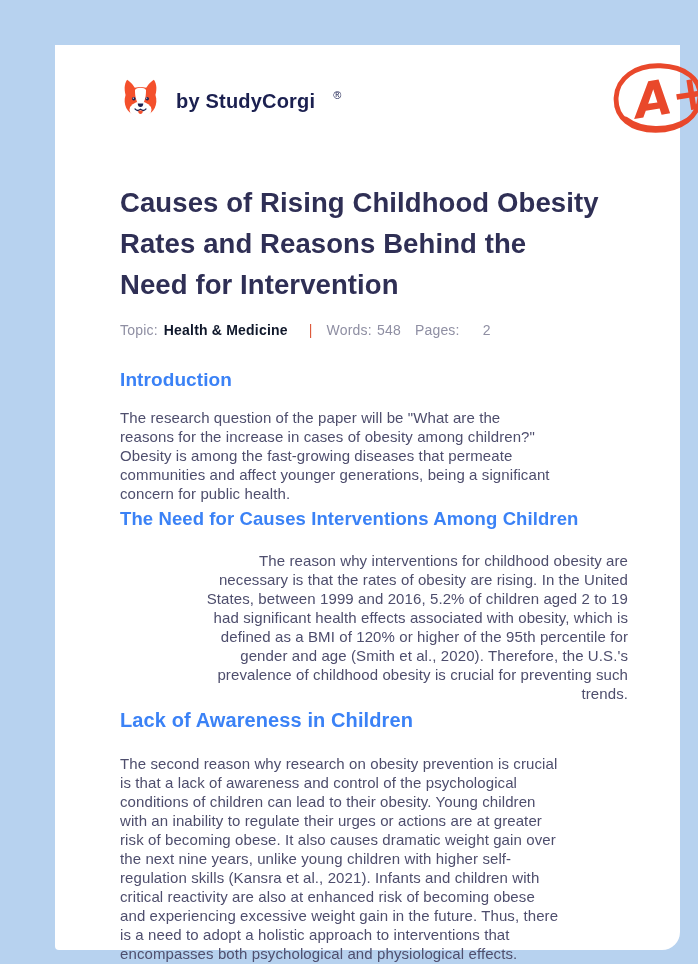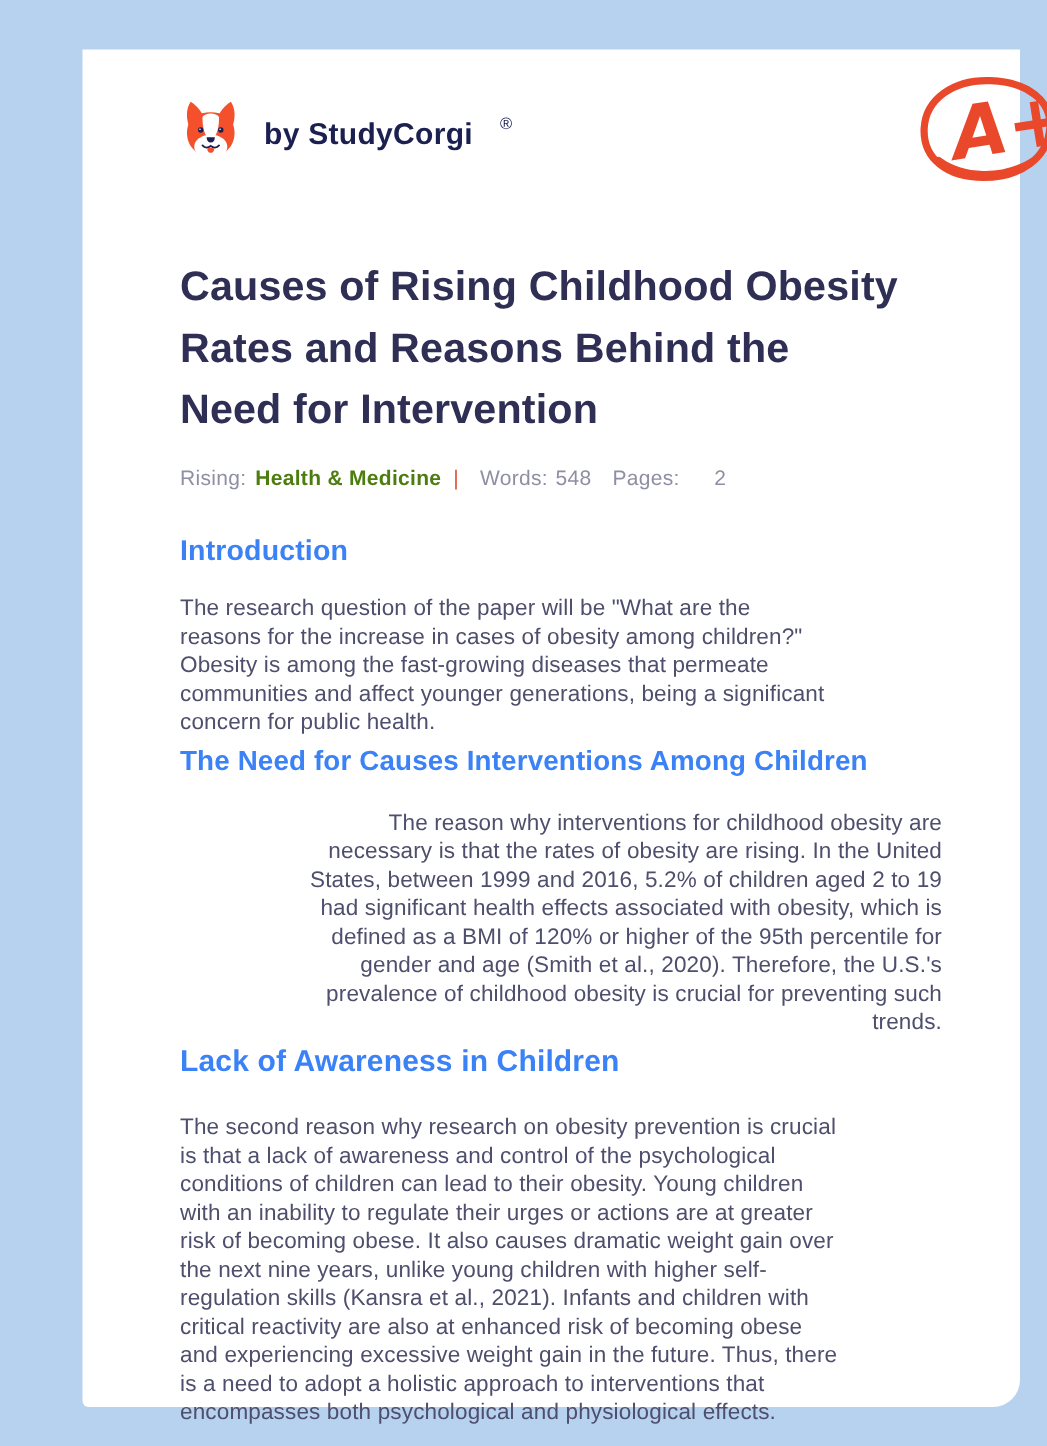--- a/index.html
+++ b/index.html
@@ -9,21 +9,21 @@
     -webkit-font-smoothing: antialiased;
   }
   .viewport {
     position: relative;
     width: 698px; height: 964px;
     background: #B7D2EF;
     overflow: hidden;
   }
   .card {
     position: absolute;
-    left: 55px; top: 33px;
+    left: 55px; top: 45px;
     width: 625px; height: 905px;
     background: #FFFFFF;
     border-radius: 0 0 18px 4px;
     box-sizing: border-box;
     padding: 32px 55px 0 65px;
   }
   
   .header-row { position: relative; height: 46px; }
   .logo { display: flex; align-items: center; gap: 15px; cursor: pointer; width: max-content; }
   .logo-text {
@@ -42,21 +42,21 @@
     margin: 59px 0 0;
     font-size: 27.5px; line-height: 41px; font-weight: 700;
     color: #2F2F55; white-space: pre-line; letter-spacing: 0.1px;
   }
   .meta {
     margin-top: 17px;
     display: flex; align-items: center;
     font-size: 14px; color: #8F8FA3; letter-spacing: 0.2px;
   }
   .m-topic-label { margin-right: 6px; }
-  .m-topic-value { color: #4d7c0f; font-weight: 700; margin-right: 8px; text-decoration: none; cursor: pointer; }
+  .m-topic-value { color: #0f172a; font-weight: 700; margin-right: 21px; text-decoration: none; cursor: pointer; }
   .m-sep { color: #DD5A3C; margin-right: 14px; }
   .m-words-label { margin-right: 5px; }
   .m-words-value { margin-right: 14px; }
   .m-pages-label { margin-right: 23px; }
   h2, h3 { color: #3b82f6; letter-spacing: 0.1px; }
   h2.sec-intro { margin: 30px 0 0; font-size: 19px; line-height: 24px; }
   h2.sec-need  { margin: 4px 0 0;  font-size: 18.5px; line-height: 23px; }
   h3.sec-rising { margin: 18px 0 0; font-size: 17.5px; line-height: 22px; }
   h3.sec-lack   { margin: 6px 0 16px;  font-size: 20px; line-height: 22px; }
   p.body-text {
@@ -104,21 +104,21 @@
           <text x="25" y="57" font-size="50" fill="#E9482B" transform="rotate(-9 50 40)">A+</text>
         </svg>
       </div>
     </div>
 
     <h1 class="title">Causes of Rising Childhood Obesity
 Rates and Reasons Behind the
 Need for Intervention</h1>
 
     <div class="meta">
-      <span class="m-topic-label">Rising:</span>
+      <span class="m-topic-label">Topic:</span>
       <a class="m-topic-value">Health &amp; Medicine</a>
       <span class="m-sep">|</span>
       <span class="m-words-label">Words:</span>
       <span class="m-words-value">548</span>
       <span class="m-pages-label">Pages:</span>
       <span class="m-pages-value">2</span>
     </div>
 
     <h2 class="sec-intro">Introduction</h2>
     <p class="body-text p1">The research question of the paper will be "What are the

